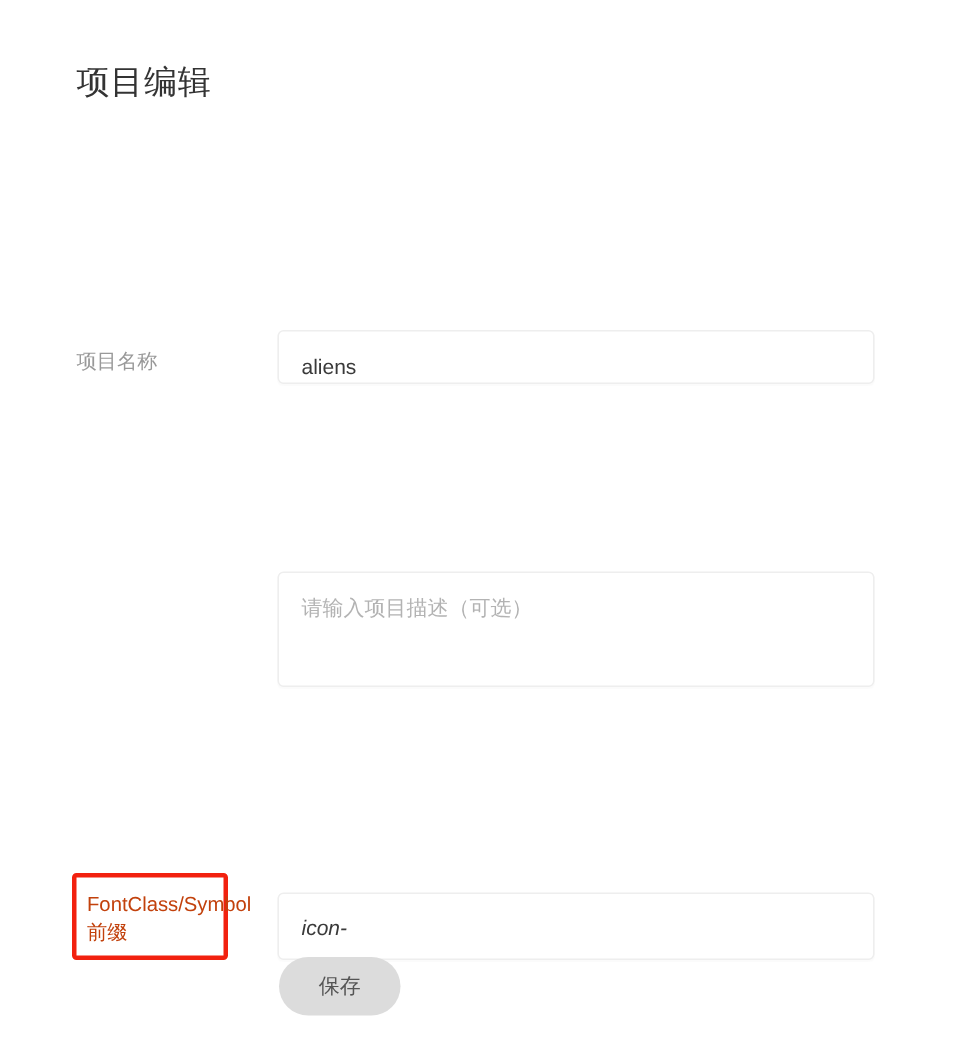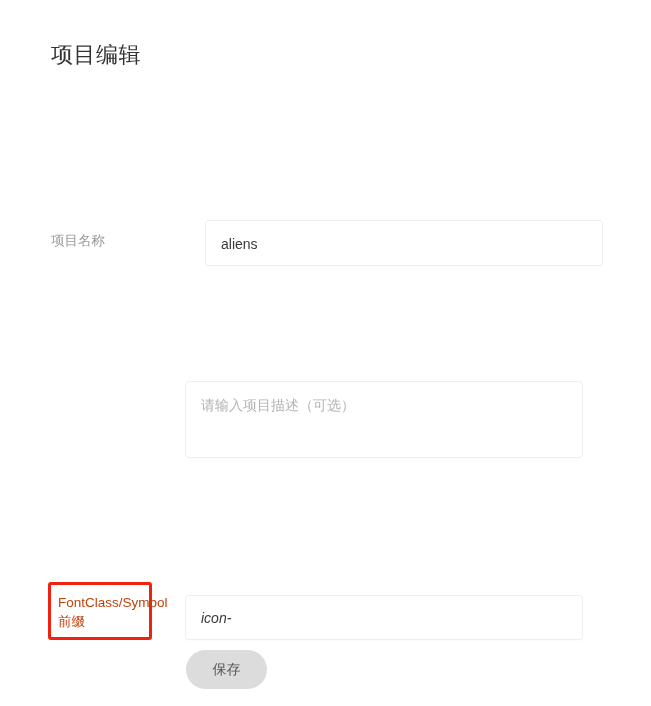--- a/index.html
+++ b/index.html
@@ -79,21 +79,21 @@
     left: 15px;
     font-size: 14px;
     color: #b3b3b3;
     line-height: 20px;
     white-space: nowrap;
   }
 
   
   #row-name { top: 110px; height: 50px; text-decoration: underline; }
   #row-name .row-label { top: 121px; }
-  #row-name .field { top: 110px; height: 46px; margin-left: 20px; }
+  #row-name .field { top: 110px; height: 36px; }
   #row-name .field .value { top: 13px; }
 
   #row-desc { top: 190px; height: 80px; }
   #row-desc .row-label { top: 202px; }
   #row-desc .field { top: 191px; height: 77px; }
   #row-desc .field .placeholder { top: 13px; }
 
   #row-prefix { top: 290px; height: 62px; }
   #row-prefix .row-label {
     top: 292px;
@@ -128,21 +128,21 @@
     text-align: center;
     background: #dcdcdc;
     color: #555555;
     font-size: 14px;
     border: none;
     border-radius: 20px;
     padding: 0;
     font-family: inherit;
     cursor: pointer;
   }
-  #btn-save { left: 186px; width: 81px; margin-top: 12px; }
+  #btn-save { left: 186px; width: 81px; }
   #btn-cancel { left: 293px; width: 81px; }
 </style>
 </head>
 <body>
 
 <div class="page">
 
   <div class="page-title">项目编辑</div>
 
   <div class="form-row" id="row-name">

